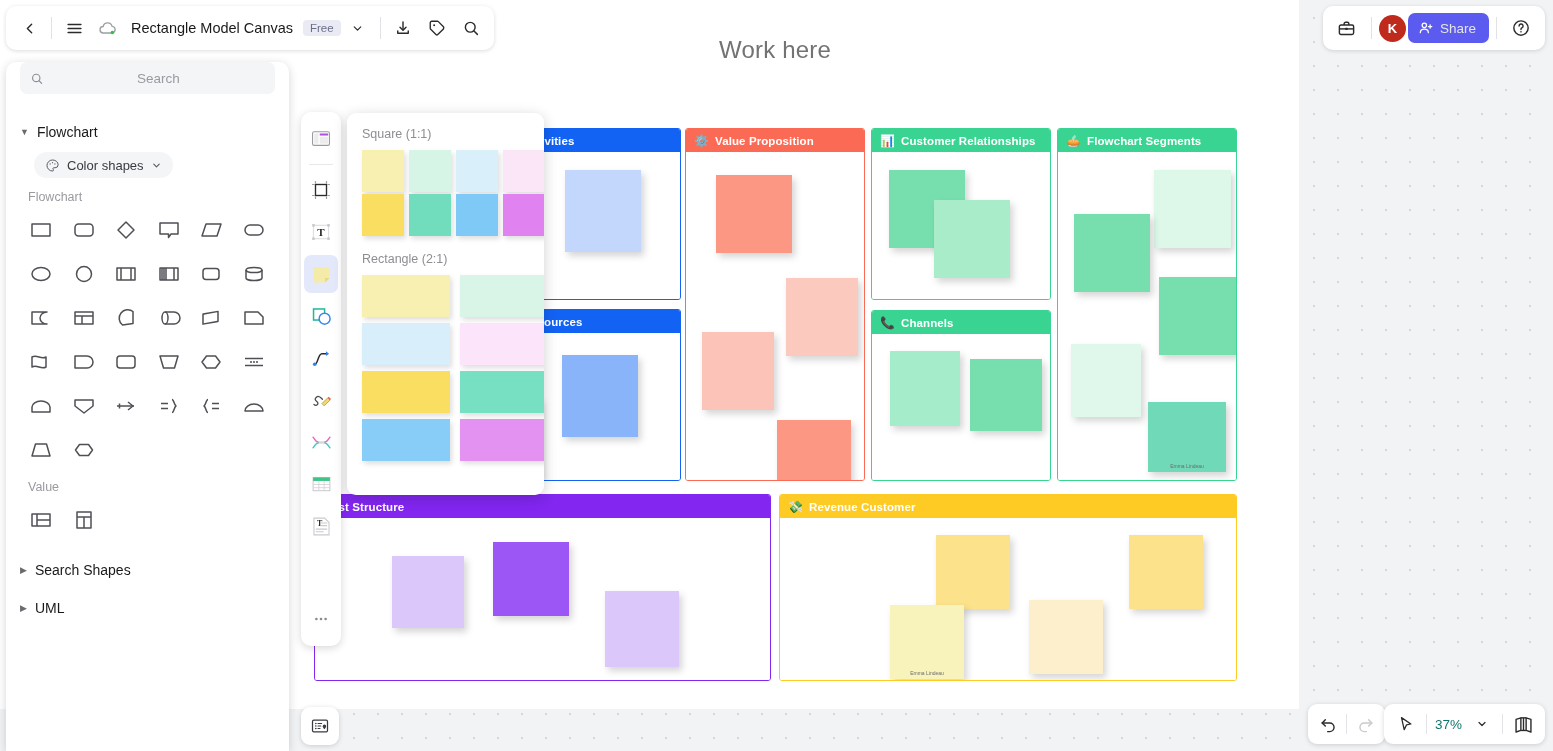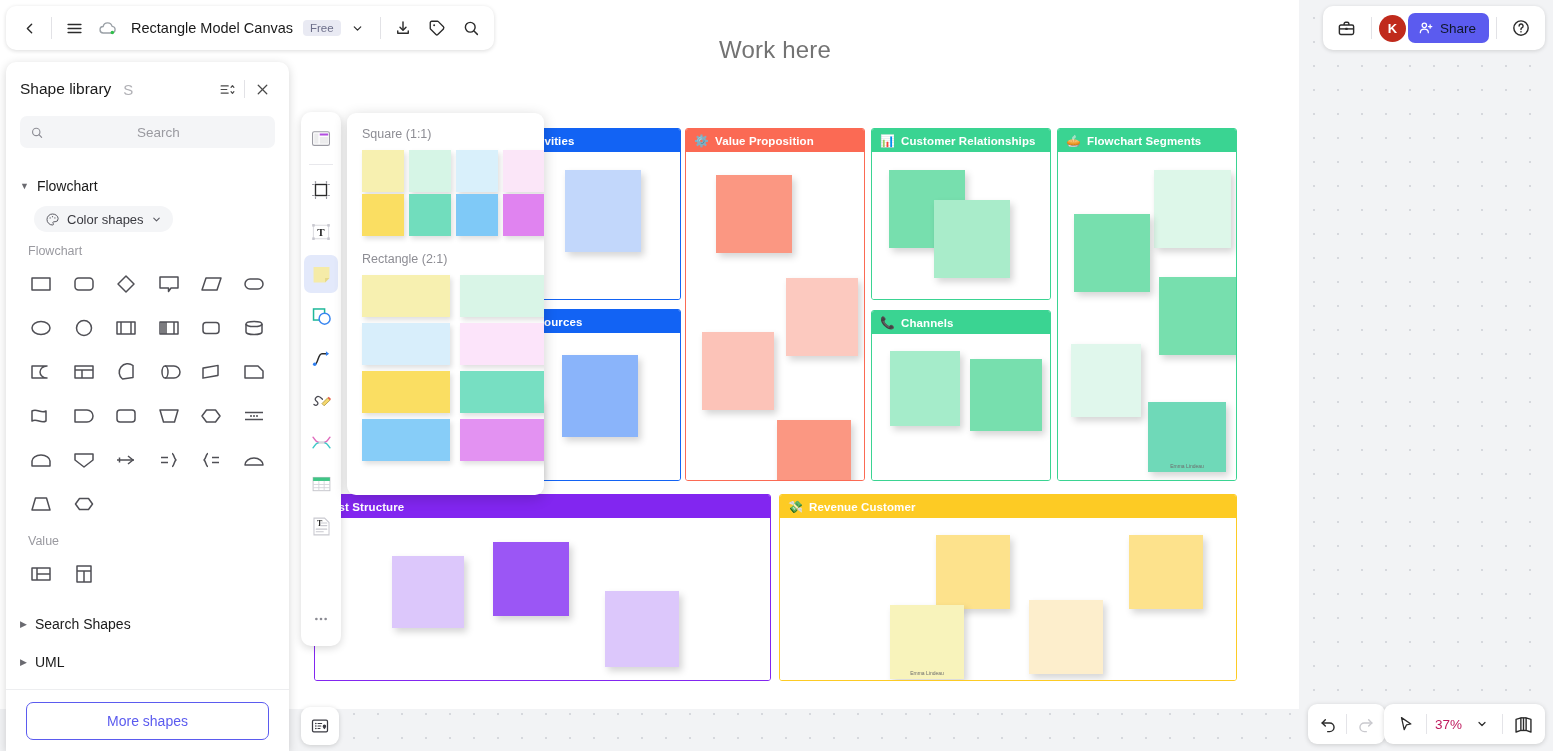--- a/index.html
+++ b/index.html
@@ -80,21 +80,21 @@
     display: flex; align-items: center; padding: 0 7px; gap: 2px;
     box-shadow: 0 1px 4px rgba(0,0,0,.14);
     z-index: 40;
   }
   .avatar {
     width: 27px; height: 27px; border-radius: 50%;
     background: #c02a1c; color: #fff; font-size: 13px; font-weight: 600;
     display: flex; align-items: center; justify-content: center;
   }
   .share-btn {
-    background: #5b5bef; color: #0f172a; border-radius: 7px;
+    background: #5b5bef; color: #e5e5e5; border-radius: 7px;
     height: 30px; display: flex; align-items: center; gap: 6px;
     padding: 0 13px 0 10px; font-size: 13.5px; font-weight: 500; cursor: pointer;
   }
 
   
   .panel {
     position: absolute; left: 6px; top: 62px; width: 283px; height: 689px;
     background: #fff; border-radius: 10px 10px 0 0;
     box-shadow: 0 2px 10px rgba(0,0,0,.17);
     z-index: 30; display: flex; flex-direction: column;
@@ -199,21 +199,21 @@
     display: flex; align-items: center; padding: 0 5px; z-index: 32;
   }
   .zoom-grp {
     position: absolute; right: 8px; bottom: 7px; height: 40px;
     background: #fff; border-radius: 9px; box-shadow: 0 1px 5px rgba(0,0,0,.16);
     display: flex; align-items: center; padding: 0 7px; gap: 2px; z-index: 32;
   }
   .zg-btn { width: 30px; height: 30px; display:flex; align-items:center; justify-content:center;
             border-radius: 6px; cursor: pointer; color: #2b2b2b; }
   .zg-div { width: 1px; height: 20px; background: #e4e4e8; margin: 0 3px; }
-  .zoom-val { font-size: 13.5px; color: #be185d; padding: 0 3px; cursor: pointer; }
+  .zoom-val { font-size: 13.5px; color: #0f766e; padding: 0 3px; cursor: pointer; }
   .disabled { color: #c9c9ce; }
 </style>
 </head>
 <body>
 
 <div class="app">
 
   <div class="canvas-bg">
     <div class="canvas-white"></div>
   </div>
@@ -380,42 +380,20 @@
     <div class="tb-btn">
       <svg width="20" height="20" viewBox="0 0 24 24" fill="none" stroke="currentColor" stroke-width="1.7">
         <circle cx="12" cy="12" r="8.6"></circle>
         <path d="M9.7 9.6a2.4 2.4 0 1 1 3.3 2.2c-.7.35-1 .9-1 1.7v.3" stroke-linecap="round"></path>
         <circle cx="12" cy="16.6" r="0.95" fill="currentColor" stroke="none"></circle>
       </svg>
     </div>
   </div>
 
   <div class="panel">
-    <div class="panel-head">
-      <span class="panel-title">Shape library</span>
-      <span class="panel-kbd">S</span>
-      <div class="panel-head-actions">
-        <div class="ph-btn">
-          <svg width="17" height="17" viewBox="0 0 24 24" fill="none" stroke="currentColor" stroke-width="1.7" stroke-linecap="round" stroke-linejoin="round">
-            <line x1="3" y1="7" x2="13" y2="7"></line>
-              <line x1="3" y1="12" x2="11" y2="12"></line>
-              <line x1="3" y1="17" x2="13" y2="17"></line>
-            <polyline points="17 9 19 6.5 21 9"></polyline>
-              <polyline points="17 15 19 17.5 21 15"></polyline>
-          </svg>
-        </div>
-        <div class="ph-div"></div>
-        <div class="ph-btn">
-          <svg width="17" height="17" viewBox="0 0 24 24" fill="none" stroke="currentColor" stroke-width="1.8" stroke-linecap="round">
-            <line x1="6" y1="6" x2="18" y2="18"></line>
-              <line x1="18" y1="6" x2="6" y2="18"></line>
-          </svg>
-        </div>
-      </div>
-    </div>
 
     <div class="search-wrap">
       <div class="search-box">
         <svg width="15" height="15" viewBox="0 0 24 24" fill="none" stroke="#8e8e96" stroke-width="2" stroke-linecap="round">
           <circle cx="11" cy="11" r="6.5"></circle>
             <line x1="16" y1="16" x2="20.5" y2="20.5"></line>
         </svg>
         <input type="text" placeholder="Search" style="">
       </div>
     </div>
@@ -677,23 +655,20 @@
         <span class="caret">▶</span>
         <span class="grp-label">UML</span>
       </div>
       <div style="height:10px"></div>
       <div class="grp-head">
         
         
       </div>
     </div>
 
-    <div class="panel-foot">
-      <button class="more-shapes">More shapes</button>
-    </div>
   </div>
 
   <div class="vtool">
     <div class="vtool-btn">
       <svg width="22" height="22" viewBox="0 0 26 26">
         <rect x="3" y="4.5" width="20" height="16" rx="2" fill="#fff" stroke="#9b9ba3" stroke-width="1.3"></rect>
         <rect x="5" y="6.5" width="5" height="12" fill="#ececed"></rect>
         <rect x="11.5" y="6.5" width="10" height="2.4" fill="#b24de0"></rect>
         <rect x="11.5" y="10.5" width="10" height="8" fill="#ececed"></rect>
       </svg>

